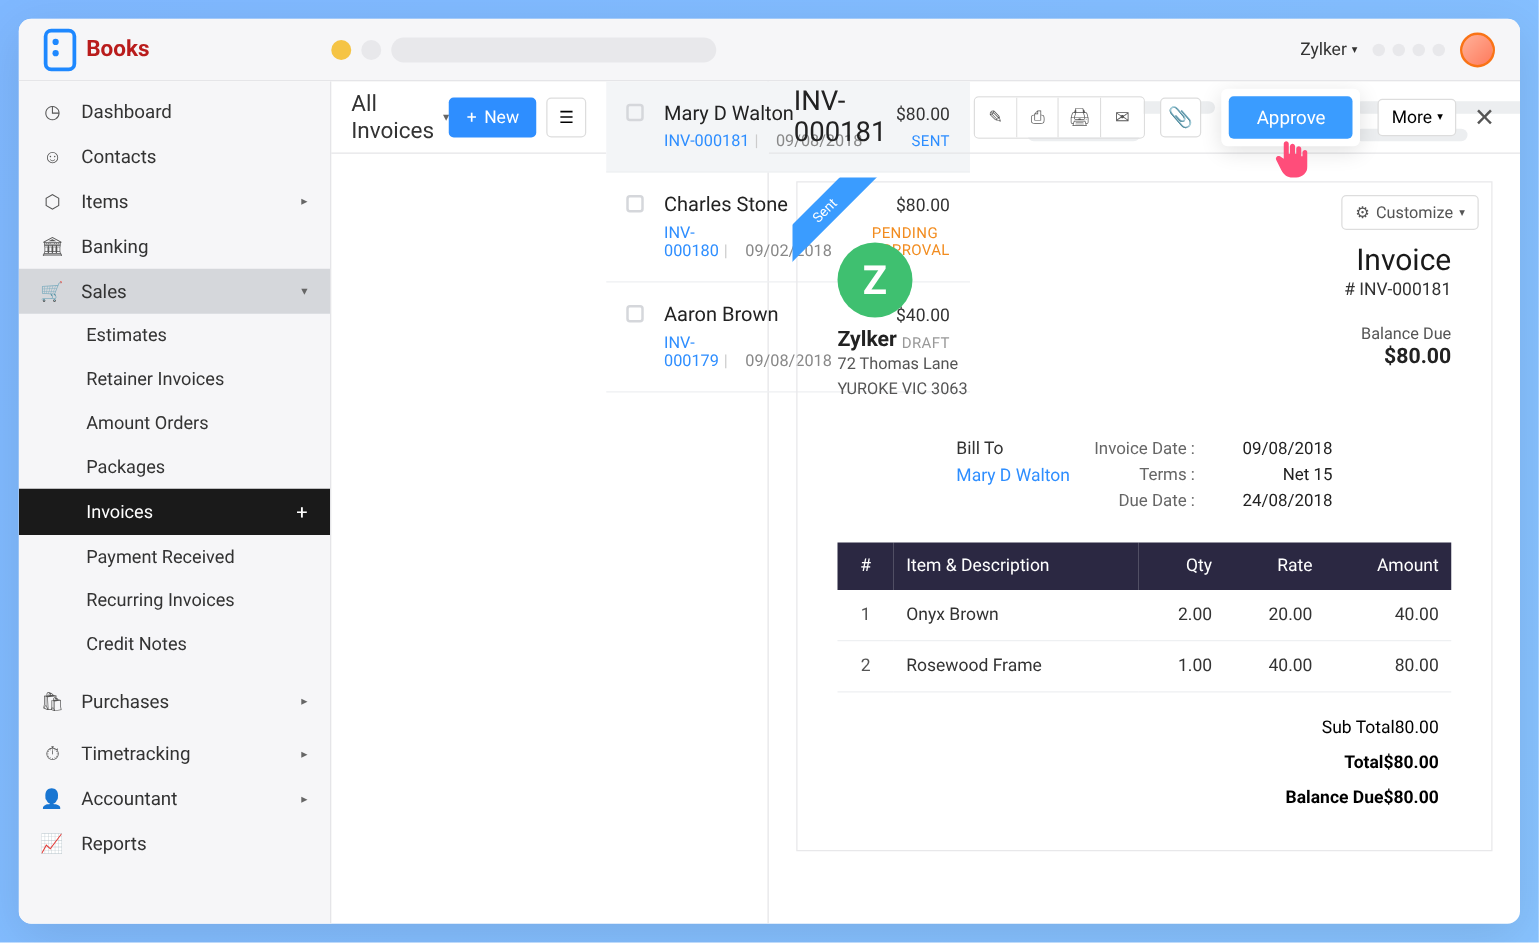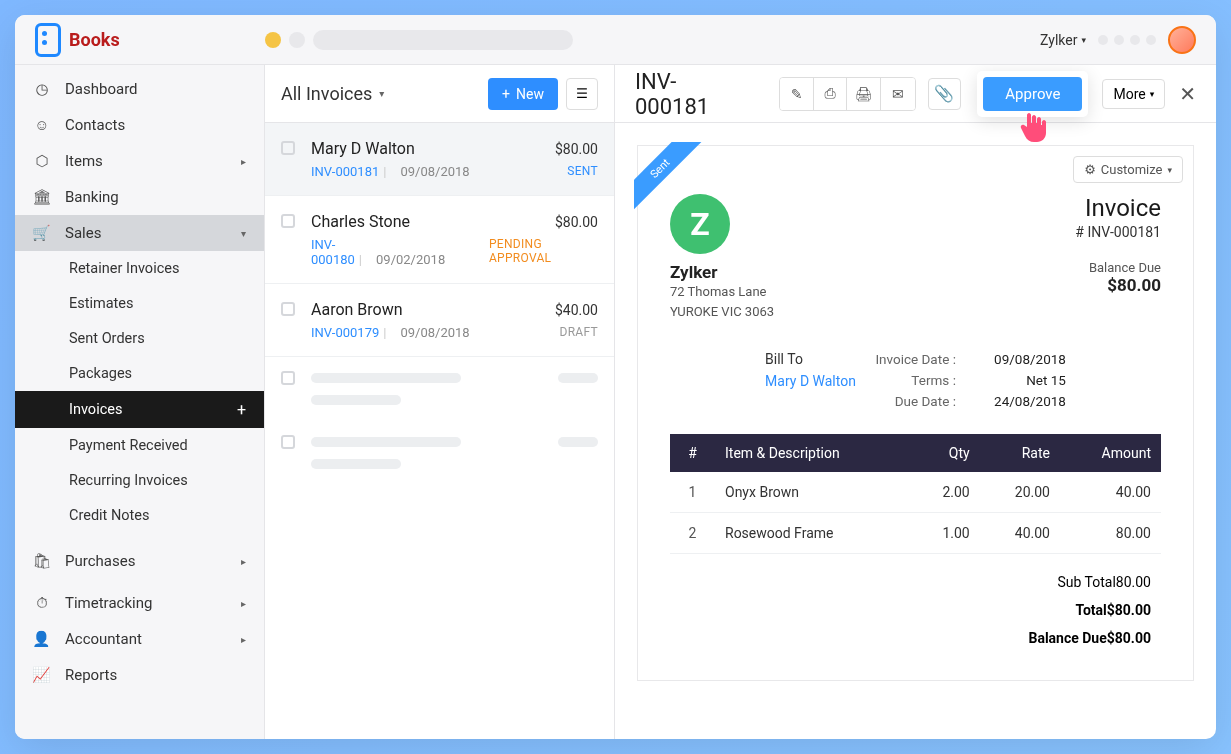--- a/index.html
+++ b/index.html
@@ -25,21 +25,21 @@
 .main { flex: 1; display: flex; overflow: hidden; }
 .sidebar { width: 250px; background: #f6f6f8; border-right: 1px solid #e5e5e8; overflow-y: auto; padding-top: 6px; }
 .nav-item { display: flex; align-items: center; padding: 9px 18px; font-size: 15px; color: #333; cursor: pointer; gap: 14px; }
 .nav-item.sub { padding-left: 54px; font-size: 14.5px; }
 .nav-item.expanded { background: #d5d7db; }
 .nav-item.active { background: #1a1a1a; color: #fff; justify-content: space-between; }
 .nav-item.active .label-wrap { display: flex; gap: 14px; align-items: center; }
 .nav-ico { width: 18px; display: inline-flex; justify-content: center; font-size: 15px; color: #555; }
 .chev { margin-left: auto; font-size: 10px; color: #666; }
 .plus-ico { font-size: 16px; }
-.list-pane { width: 350px; border-right: 1px solid #e5e5e8; display: flex; flex-direction: column; }
+.list-pane { width: 350px; border-right: 1px solid #e5e5e8; display: flex; flex-direction: row; }
 .list-header { height: 58px; display: flex; align-items: center; padding: 0 16px; border-bottom: 1px solid #e5e5e8; }
 .list-title { font-size: 18px; color: #333; display: flex; align-items: center; gap: 7px; }
 .list-title .caret { font-size: 10px; color: #666; }
 .list-actions { margin-left: auto; display: flex; gap: 8px; }
 .btn-new { background: #2e8eff; color: #fff; border: none; border-radius: 4px; padding: 6px 14px; font-size: 14px; display: flex; align-items: center; gap: 6px; cursor: pointer; }
 .btn-menu { width: 32px; height: 32px; border: 1px solid #ddd; border-radius: 4px; background: #fff; display: flex; align-items: center; justify-content: center; cursor: pointer; }
 .invoice-row { padding: 16px 16px 16px 46px; border-bottom: 1px solid #eef0f2; position: relative; cursor: pointer; }
 .invoice-row.sel { background: #f3f5f7; }
 .row-check { position: absolute; left: 16px; top: 18px; width: 14px; height: 14px; border: 2px solid #d5d7db; border-radius: 3px; }
 .row-top { display: flex; justify-content: space-between; align-items: baseline; }
@@ -148,27 +148,27 @@
       <div class="nav-item">
           <span class="nav-ico">🏛</span>
           <span>Banking</span>
         </div>
       <div class="nav-item expanded">
           <span class="nav-ico">🛒</span>
           <span>Sales</span>
           <span class="chev">▾</span>
         </div>
       <div class="nav-item sub">
+          <span>Estimates</span>
+        </div>
+      <div class="nav-item sub">
           <span>Retainer Invoices</span>
         </div>
       <div class="nav-item sub">
-          <span>Estimates</span>
-        </div>
-      <div class="nav-item sub">
-          <span>Sent Orders</span>
+          <span>Amount Orders</span>
         </div>
       <div class="nav-item sub">
           <span>Packages</span>
         </div>
       <div class="nav-item sub active">
         <span class="label-wrap">
             <span>Invoices</span>
           </span>
         <span class="plus-ico">+</span>
       </div>

